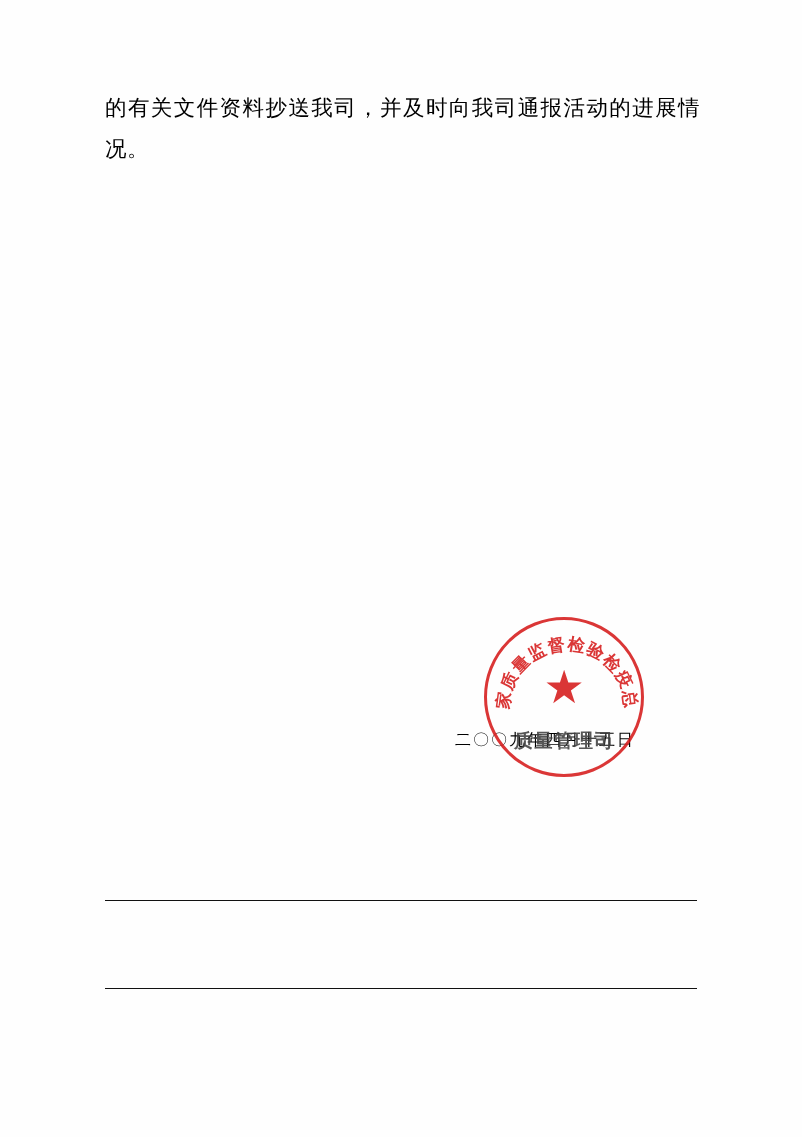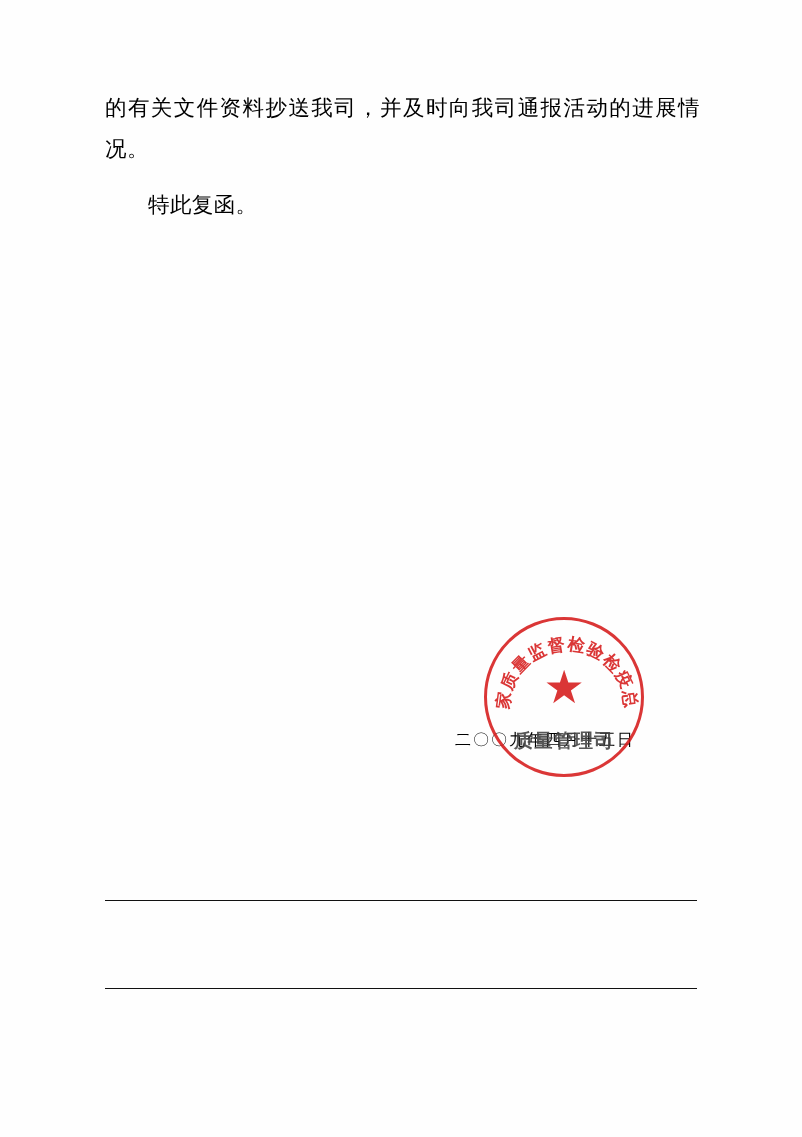--- a/index.html
+++ b/index.html
@@ -131,21 +131,20 @@
   }
 </style>
 </head>
 <body>
 
 <div class="page">
 
   <div class="body-text">
     <p class="para">的有关文件资料抄送我司，并及时向我司通报活动的进展情况。</p>
     <div class="spacer-para"></div>
-    <p class="para indent">特此复函。</p>
   </div>
 
   <div class="date-line">二〇〇九年四月十五日</div>
 
   <div class="seal">
     <div class="seal-inner">
       <svg class="seal-arc" viewBox="0 0 160 160">
         <defs>
           <path id="arcpath" d="M 22,88 A 58,58 0 1 1 138,88"></path>
         </defs>

